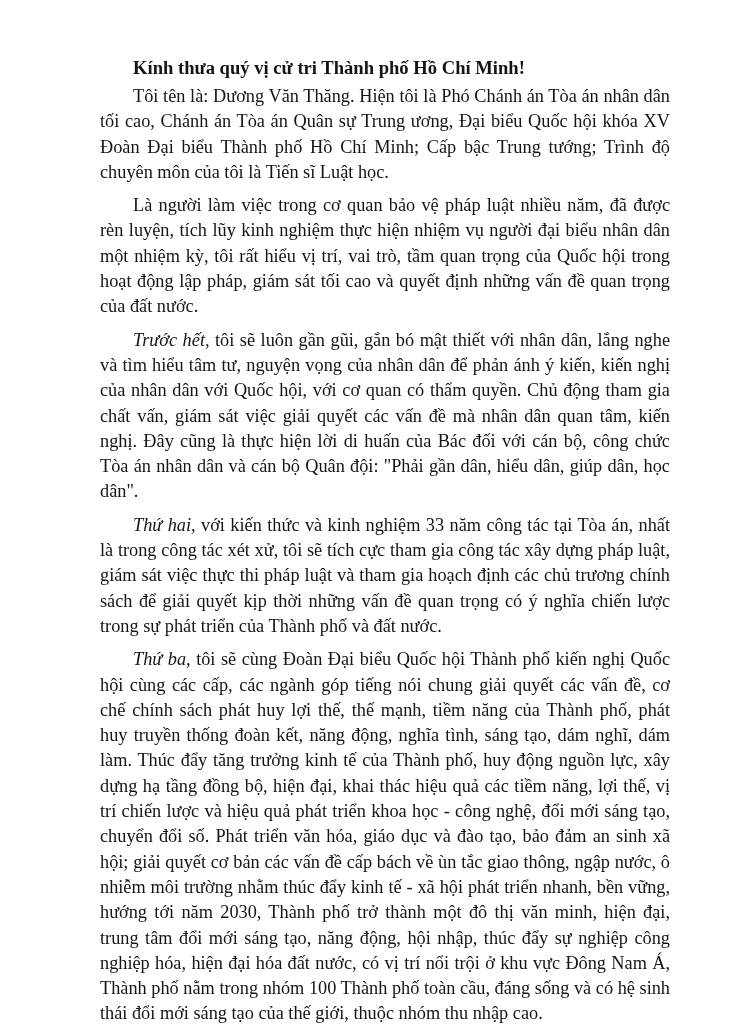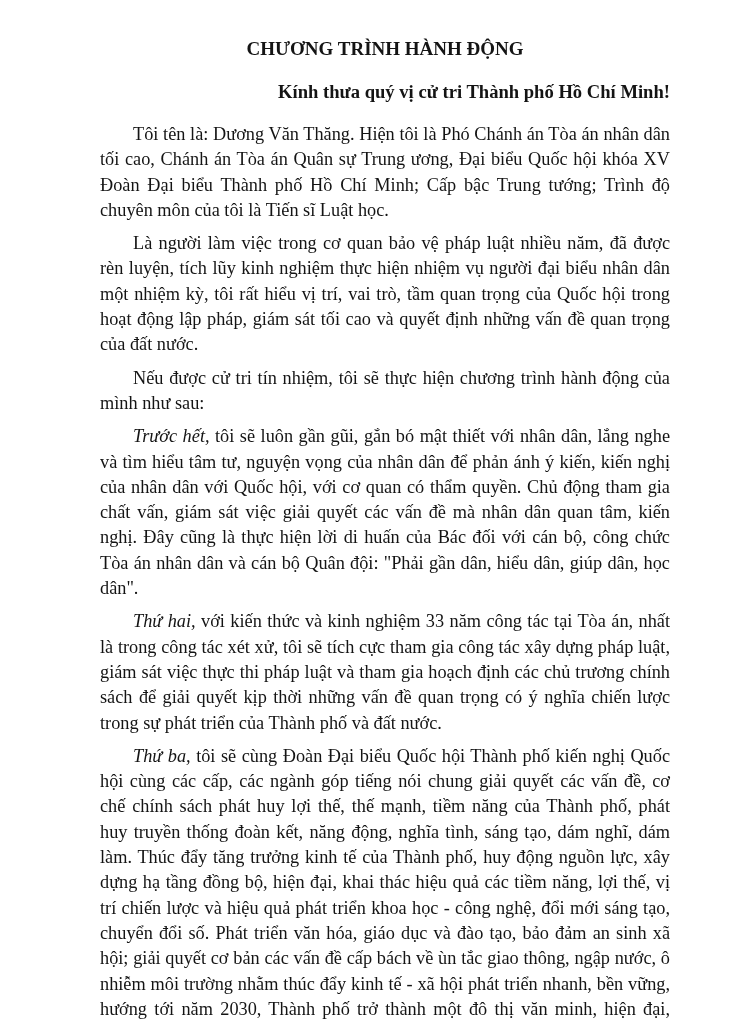--- a/index.html
+++ b/index.html
@@ -9,45 +9,41 @@
     color: #141414;
   }
   .page { position: absolute; left: 100px; top: 37px; width: 570px; }
   .title {
     text-align: center; font-weight: bold; font-size: 19px; line-height: 24px;
     margin: 0; white-space: nowrap;
   }
   .title.l2 { margin-left: -8px; margin-right: -8px; }
   .greeting {
     font-weight: bold; font-size: 18.6px; line-height: 24px;
-    margin: 19px 0 0 33px; white-space: nowrap; text-align: right;
+    margin: 19px 0 0 33px; white-space: nowrap;
   }
   p.body {
     margin: 8px 0 0 0; font-size: 18.3px; line-height: 25.3px;
     text-align: justify; text-indent: 33px;
   }
-  p.body.first { margin-top: 18px; }
+  p.body.first { margin-top: 4px; }
   .lead { font-weight: normal; font-style: italic; }
 </style>
 </head>
 <body>
 
 <div class="page">
-  <h1 class="title l1">CHƯƠNG TRÌNH HÀNH ĐỘNG</h1>
 
   <div class="greeting">Kính thưa quý vị cử tri Thành phố Hồ Chí Minh!</div>
 
   <p class="body first">
     <span class="lead"></span><span>Tôi tên là: Dương Văn Thăng. Hiện tôi là Phó Chánh án Tòa án nhân dân tối cao, Chánh án Tòa án Quân sự Trung ương, Đại biểu Quốc hội khóa XV Đoàn Đại biểu Thành phố Hồ Chí Minh; Cấp bậc Trung tướng; Trình độ chuyên môn của tôi là Tiến sĩ Luật học.</span>
   </p>
   <p class="body">
     <span class="lead"></span><span>Là người làm việc trong cơ quan bảo vệ pháp luật nhiều năm, đã được rèn luyện, tích lũy kinh nghiệm thực hiện nhiệm vụ người đại biểu nhân dân một nhiệm kỳ, tôi rất hiểu vị trí, vai trò, tầm quan trọng của Quốc hội trong hoạt động lập pháp, giám sát tối cao và quyết định những vấn đề quan trọng của đất nước.</span>
-  </p>
-  <p class="body">
-    <span class="lead"></span><span>Nếu được cử tri tín nhiệm, tôi sẽ thực hiện chương trình hành động của mình như sau:</span>
   </p>
   <p class="body">
     <span class="lead">Trước hết,</span><span> tôi sẽ luôn gần gũi, gắn bó mật thiết với nhân dân, lắng nghe và tìm hiểu tâm tư, nguyện vọng của nhân dân để phản ánh ý kiến, kiến nghị của nhân dân với Quốc hội, với cơ quan có thẩm quyền. Chủ động tham gia chất vấn, giám sát việc giải quyết các vấn đề mà nhân dân quan tâm, kiến nghị. Đây cũng là thực hiện lời di huấn của Bác đối với cán bộ, công chức Tòa án nhân dân và cán bộ Quân đội: "Phải gần dân, hiểu dân, giúp dân, học dân".</span>
   </p>
   <p class="body">
     <span class="lead">Thứ hai,</span><span> với kiến thức và kinh nghiệm 33 năm công tác tại Tòa án, nhất là trong công tác xét xử, tôi sẽ tích cực tham gia công tác xây dựng pháp luật, giám sát việc thực thi pháp luật và tham gia hoạch định các chủ trương chính sách để giải quyết kịp thời những vấn đề quan trọng có ý nghĩa chiến lược trong sự phát triển của Thành phố và đất nước.</span>
   </p>
   <p class="body">
     <span class="lead">Thứ ba,</span><span> tôi sẽ cùng Đoàn Đại biểu Quốc hội Thành phố kiến nghị Quốc hội cùng các cấp, các ngành góp tiếng nói chung giải quyết các vấn đề, cơ chế chính sách phát huy lợi thế, thế mạnh, tiềm năng của Thành phố, phát huy truyền thống đoàn kết, năng động, nghĩa tình, sáng tạo, dám nghĩ, dám làm. Thúc đẩy tăng trưởng kinh tế của Thành phố, huy động nguồn lực, xây dựng hạ tầng đồng bộ, hiện đại, khai thác hiệu quả các tiềm năng, lợi thế, vị trí chiến lược và hiệu quả phát triển khoa học - công nghệ, đổi mới sáng tạo, chuyển đổi số. Phát triển văn hóa, giáo dục và đào tạo, bảo đảm an sinh xã hội; giải quyết cơ bản các vấn đề cấp bách về ùn tắc giao thông, ngập nước, ô nhiễm môi trường nhằm thúc đẩy kinh tế - xã hội phát triển nhanh, bền vững, hướng tới năm 2030, Thành phố trở thành một đô thị văn minh, hiện đại, trung tâm đổi mới sáng tạo, năng động, hội nhập, thúc đẩy sự nghiệp công nghiệp hóa, hiện đại hóa đất nước, có vị trí nổi trội ở khu vực Đông Nam Á, Thành phố nằm trong nhóm 100 Thành phố toàn cầu, đáng sống và có hệ sinh thái đổi mới sáng tạo của thế giới, thuộc nhóm thu nhập cao.</span>
   </p>

